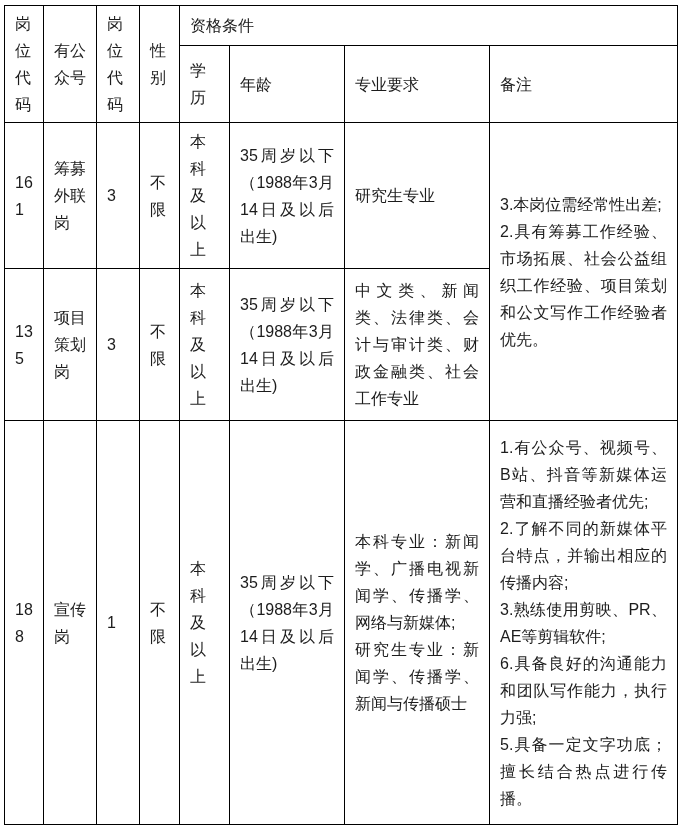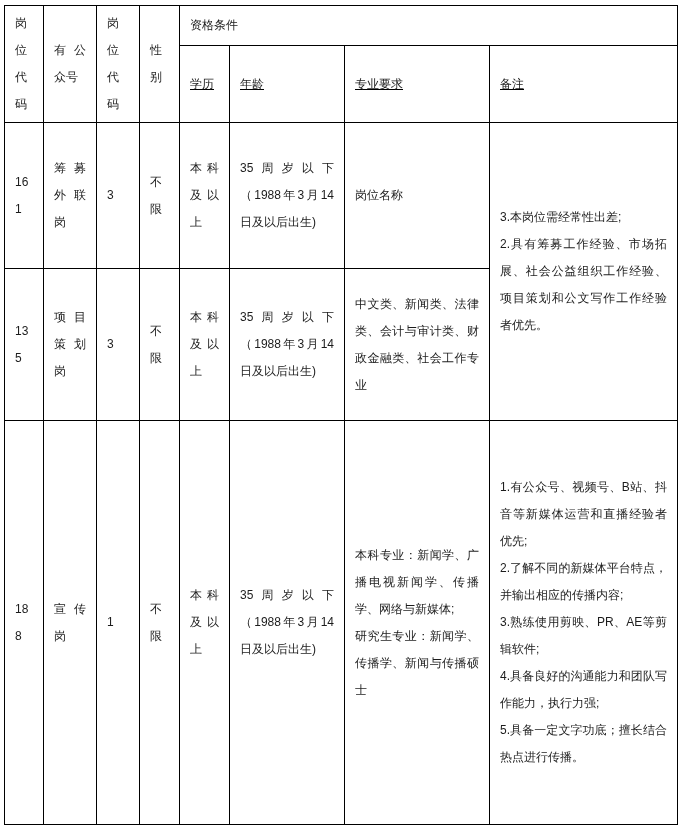--- a/index.html
+++ b/index.html
@@ -19,36 +19,36 @@
   table.recruit {
     border-collapse: collapse;
     table-layout: fixed;
     width: 673px;
     background: #ffffff;
   }
   table.recruit th,
   table.recruit td {
     border: 1px solid #000000;
     padding: 2px 10px;
-    font-size: 12px;
+    font-size: 16px;
     line-height: 27px;
     font-weight: 400;
     color: #1c1c1c;
     vertical-align: middle;
     text-align: justify;
     text-justify: inter-ideograph;
     overflow: hidden;
   }
   
   .bk { word-break: break-all; }
   
   .pre { white-space: pre-line; }
 
   tr.r-h1  { height: 40px;  }
-  tr.r-h2  { height: 77px; text-decoration: underline;  }
+  tr.r-h2  { height: 77px;  }
   tr.r-101 { height: 146px; }
   tr.r-102 { height: 152px; }
   tr.r-103 { height: 404px; }
 </style>
 </head>
 <body>
 
 <div class="page">
   <table class="recruit">
     <colgroup>
@@ -76,21 +76,21 @@
         <th>备注</th>
       </tr>
 
       <tr class="r-101">
         <td class="bk">161</td>
         <td class="bk">筹募外联岗</td>
         <td class="bk">3</td>
         <td class="bk">不限</td>
         <td class="bk">本科及以上</td>
         <td>35周岁以下（1988年3月14日及以后出生)</td>
-        <td>岗位名称</td>
+        <td>研究生专业</td>
         <td rowspan="2" class="pre">3.本岗位需经常性出差;
 2.具有筹募工作经验、市场拓展、社会公益组织工作经验、项目策划和公文写作工作经验者优先。</td>
       </tr>
 
       <tr class="r-102">
         <td class="bk">135</td>
         <td class="bk">项目策划岗</td>
         <td class="bk">3</td>
         <td class="bk">不限</td>
         <td class="bk">本科及以上</td>
@@ -103,18 +103,18 @@
         <td class="bk">宣传岗</td>
         <td class="bk">1</td>
         <td class="bk">不限</td>
         <td class="bk">本科及以上</td>
         <td>35周岁以下（1988年3月14日及以后出生)</td>
         <td class="pre">本科专业：新闻学、广播电视新闻学、传播学、网络与新媒体;
 研究生专业：新闻学、传播学、新闻与传播硕士</td>
         <td class="pre">1.有公众号、视频号、B站、抖音等新媒体运营和直播经验者优先;
 2.了解不同的新媒体平台特点，并输出相应的传播内容;
 3.熟练使用剪映、PR、AE等剪辑软件;
-4.具备良好的沟通能力和团队写作能力，执行力强;
+6.具备良好的沟通能力和团队写作能力，执行力强;
 5.具备一定文字功底；擅长结合热点进行传播。</td>
       </tr>
     </tbody>
   </table>
 </div>
 
 </body></html>

